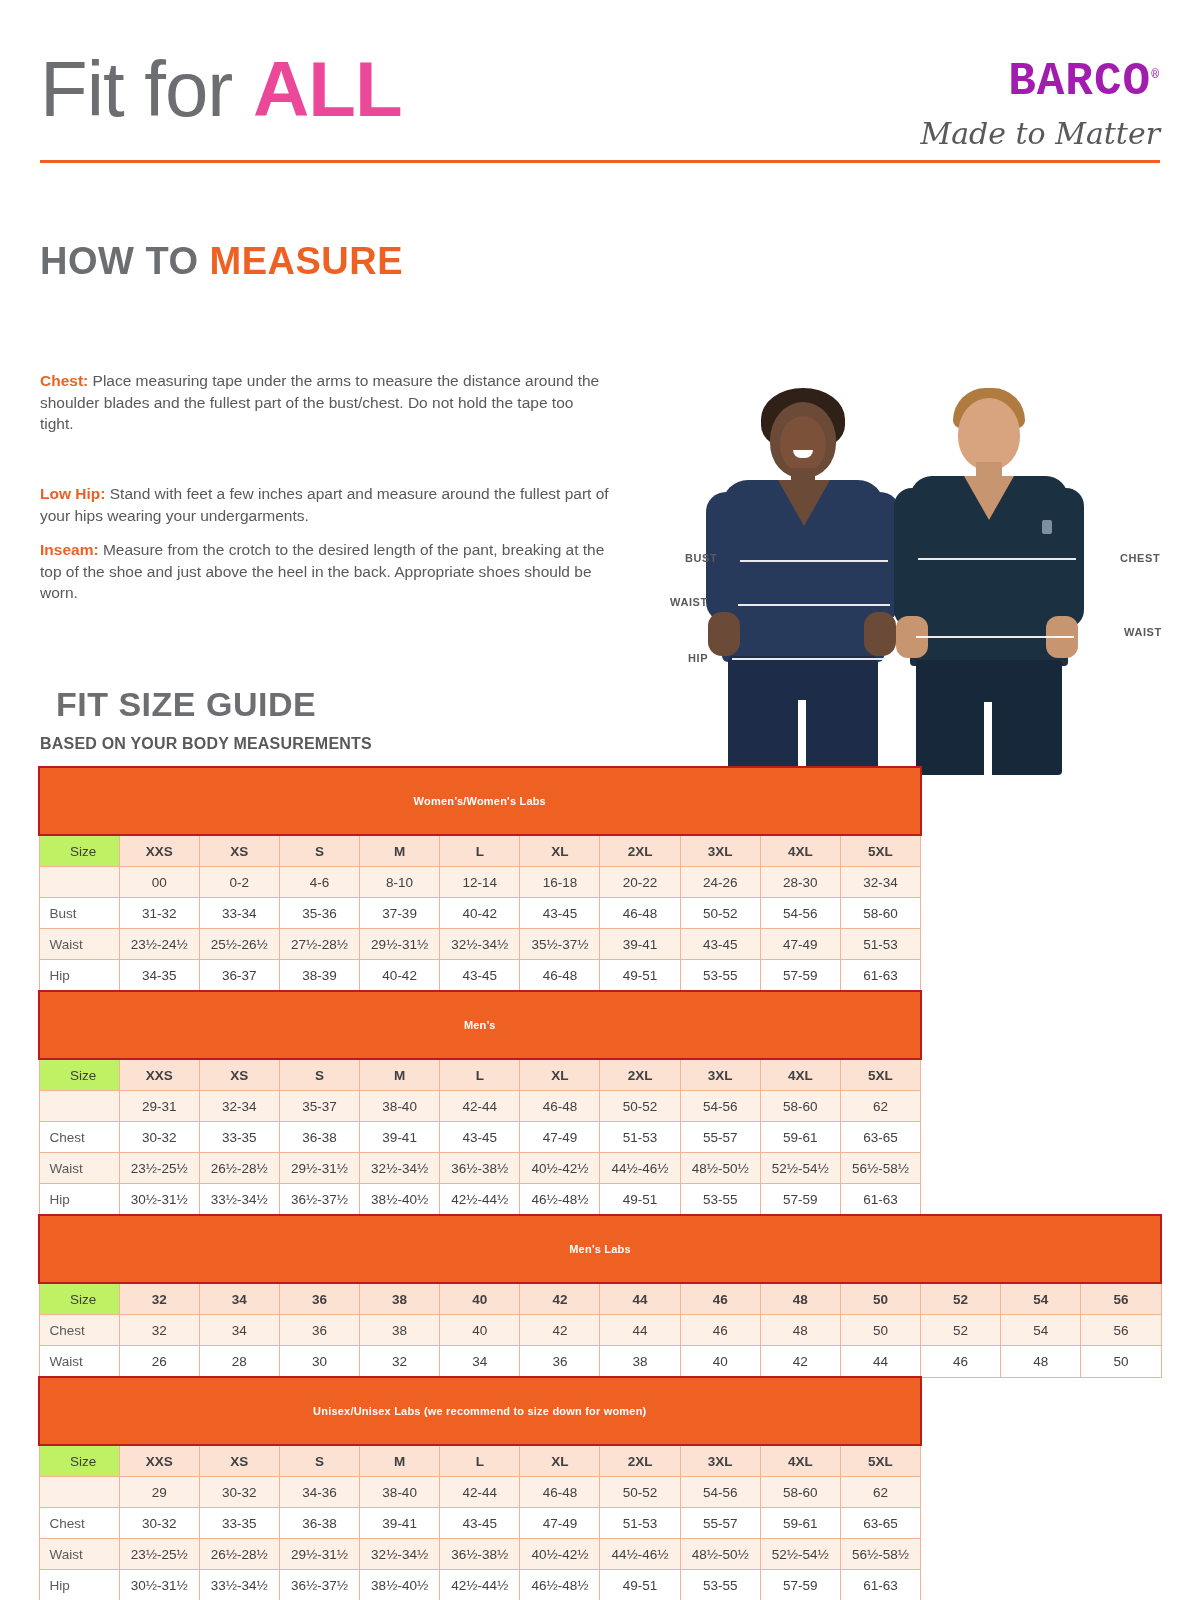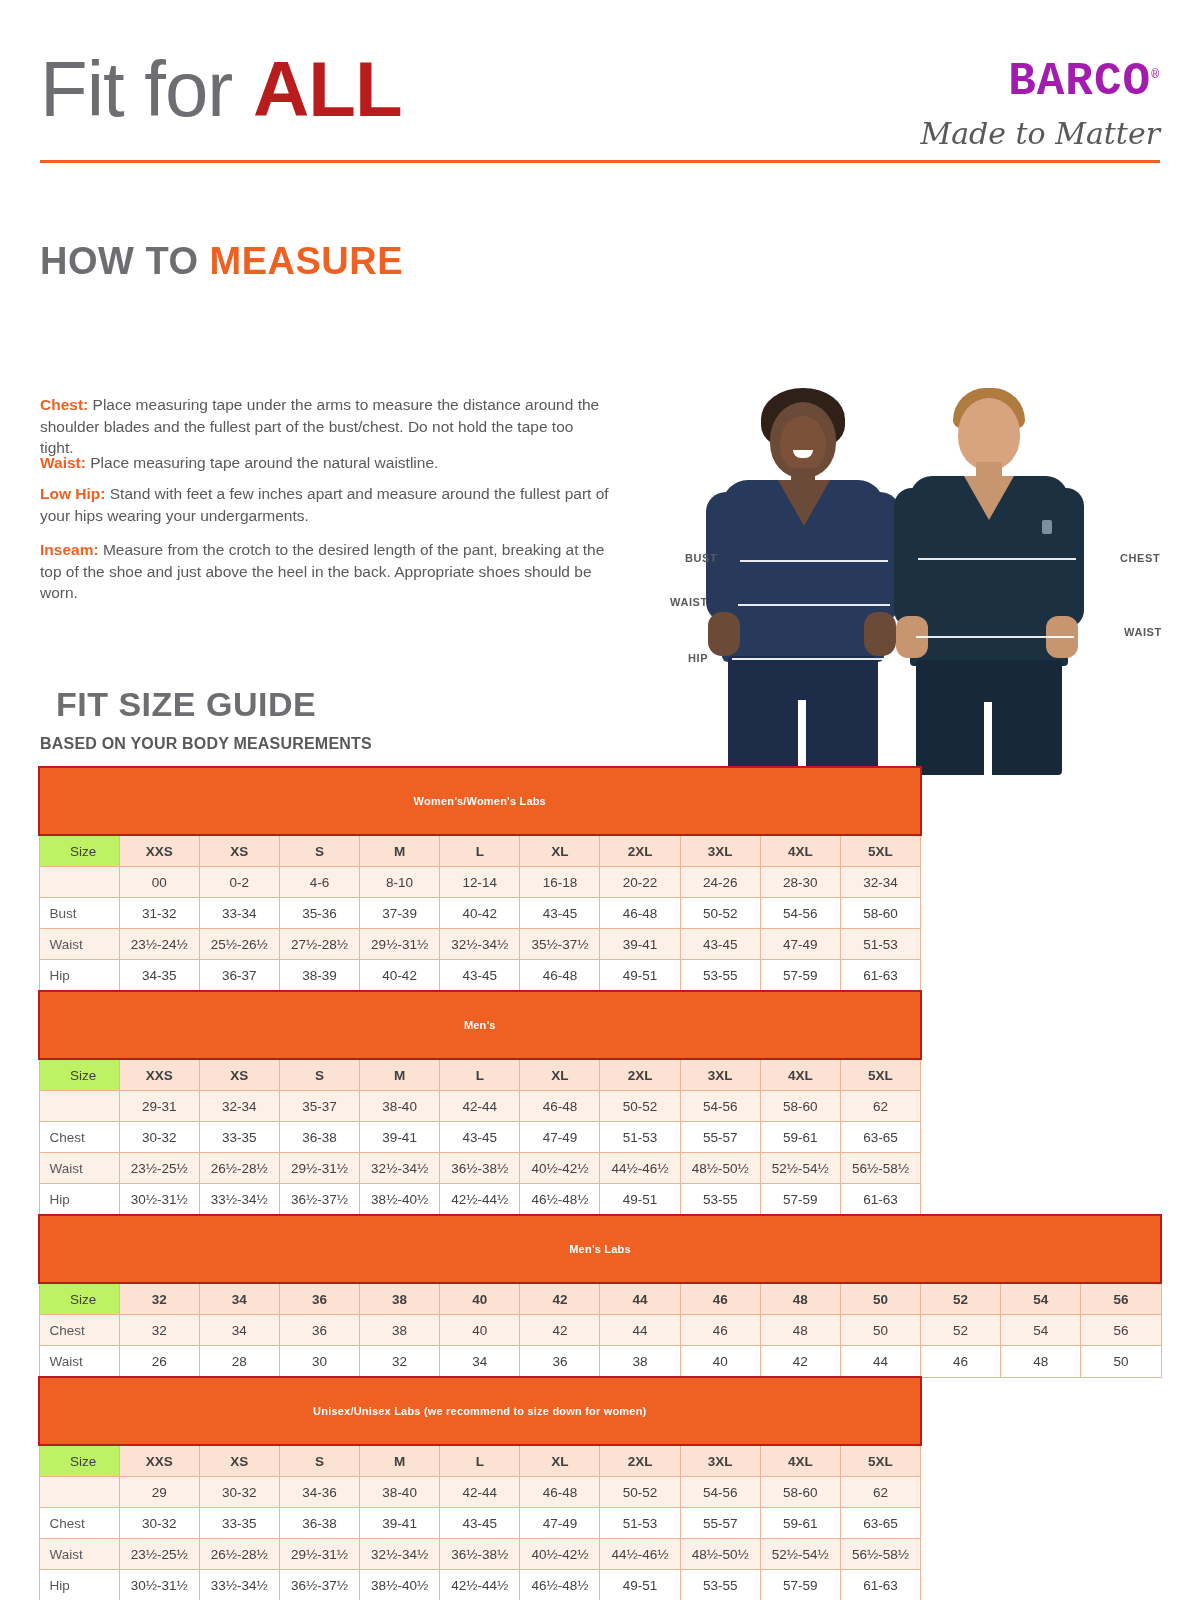--- a/index.html
+++ b/index.html
@@ -15,21 +15,21 @@
 
   
   .header{
     position:absolute;left:40px;top:46px;width:1120px;height:110px;
   }
   .title-fit{
     position:absolute;left:0;top:0;
     font-size:78px;line-height:86px;
     color:#6d6e71;font-weight:300;letter-spacing:-1px;
   }
-  .title-fit b{font-weight:700;color:#b91c1c;}
+  .title-fit b{font-weight:700;color:#ec4899;}
   .brand{
     position:absolute;right:0;top:6px;text-align:right;
   }
   .brand-name{
     font-size:46px;font-weight:700;color:#a21caf;letter-spacing:1px;line-height:46px;
     font-family:Liberation Mono, monospace;
   }
   .brand-name sup{font-size:13px;vertical-align:super;font-weight:400;}
   .brand-tag{
     font-size:30px;color:#58595b;line-height:34px;margin-top:12px;
@@ -47,21 +47,21 @@
   .h2 .accent{color:#ee6123;}
   .intro{
     position:absolute;left:40px;top:312px;width:565px;
     font-size:15.5px;font-weight:700;line-height:21px;color:#58595b;
   }
   .para{
     position:absolute;left:40px;width:570px;
     font-size:15.5px;line-height:21.5px;color:#58595b;
   }
   .para .lbl{color:#ee6123;font-weight:700;}
-  #p-chest{top:370px;margin-top:24px;}
+  #p-chest{top:370px;}
   #p-waist{top:452px;}
   #p-lowhip{top:483px;}
   #p-inseam{top:539px;}
 
   
   .models{
     position:absolute;left:660px;top:380px;width:500px;height:395px;
   }
   
   .w-head{position:absolute;left:110px;top:22px;width:66px;height:76px;background:#6b4a38;border-radius:50% 50% 46% 46%;}
@@ -143,23 +143,20 @@
     </div>
   </div>
   <div class="rule"></div>
 
   <div class="h2">
     <span>HOW TO </span><span class="accent">MEASURE</span>
   </div>
 
   <div class="para" id="p-chest">
     <span class="lbl">Chest:</span><span> Place measuring tape under the arms to measure the distance around the shoulder blades and the fullest part of the bust/chest. Do not hold the tape too tight.</span>
-  </div>
-  <div class="para" id="p-waist">
-    <span class="lbl">Waist:</span><span> Place measuring tape around the natural waistline.</span>
   </div>
   <div class="para" id="p-lowhip">
     <span class="lbl">Low Hip:</span><span> Stand with feet a few inches apart and measure around the fullest part of your hips wearing your undergarments.</span>
   </div>
   <div class="para" id="p-inseam">
     <span class="lbl">Inseam:</span><span> Measure from the crotch to the desired length of the pant, breaking at the top of the shoe and just above the heel in the back. Appropriate shoes should be worn.</span>
   </div>
 
   <div class="models">
     <div class="w-hair"></div>

